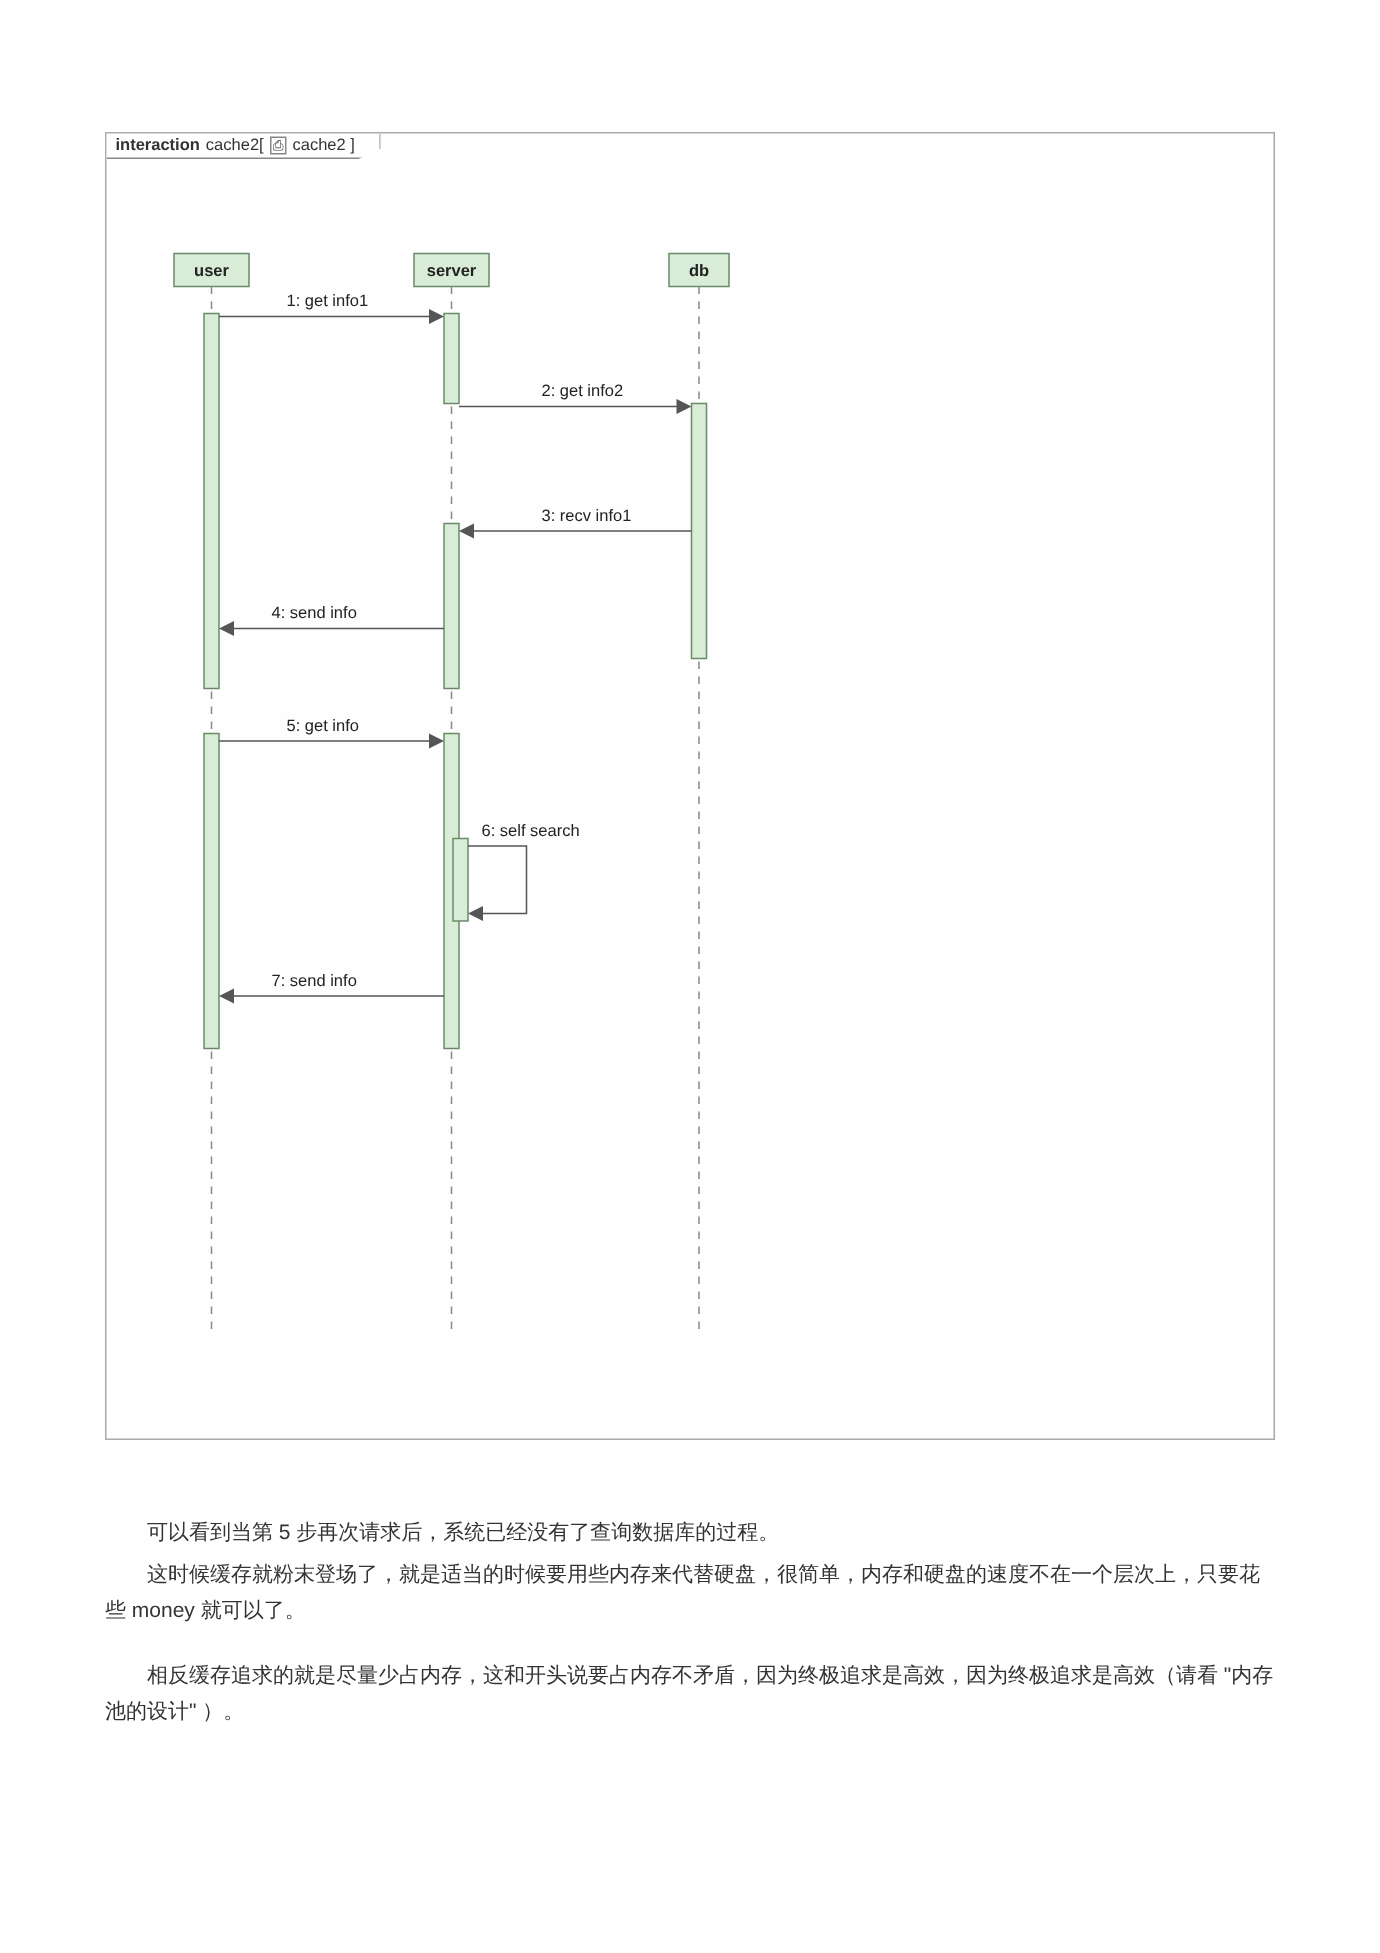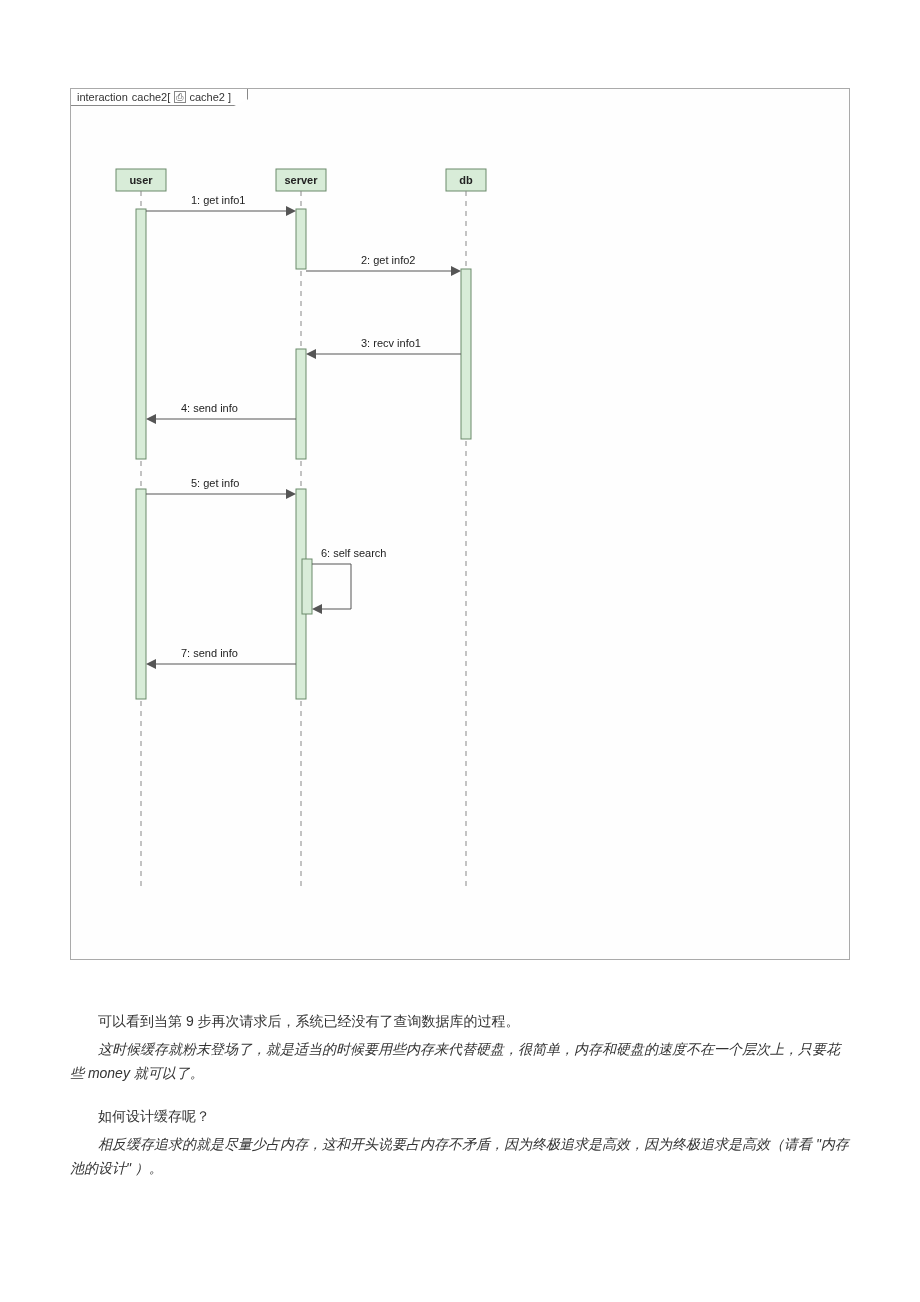--- a/index.html
+++ b/index.html
@@ -27,21 +27,21 @@
     border-left: none;
     background: #fff;
     padding: 2px 8px 2px 6px;
     font-size: 11px;
     display: flex;
     align-items: center;
     gap: 4px;
     clip-path: polygon(0 0, 100% 0, 100% 60%, 92% 100%, 0 100%);
     padding-right: 16px;
   }
-  .frame-tab .kw { font-weight: normal; }
+  .frame-tab .kw { font-weight: bold; }
   .frame-tab .ico {
     display: inline-block;
     border: 1px solid #888;
     font-size: 9px;
     padding: 0 1px;
     line-height: 10px;
   }
   .diagram-svg {
     position: absolute;
     top: 0;
@@ -83,21 +83,21 @@
   }
   .body-text {
     margin: 50px 70px 0 70px;
     line-height: 1.7;
     font-size: 14px;
   }
   .body-text p {
     margin: 0 0 4px 0;
     text-indent: 2em;
   }
-  .body-text p.no-indent { text-indent: 0; font-style: italic; }
+  .body-text p.no-indent { text-indent: 0; }
   .body-text .block { margin-bottom: 20px; }
 </style>
 </head>
 <body>
 
 <div class="diagram-container">
   <div class="frame-tab">
     <span class="kw">interaction</span>
     <span>cache2[</span>
     <span class="ico">⎙</span>
@@ -158,20 +158,19 @@
     <polygon class="arrow-head" points="241,520 251,515 251,525"></polygon>
 
     <text class="msg-text" x="110" y="568">7: send info</text>
     <line class="msg-line" x1="225" y1="575" x2="80" y2="575"></line>
     <polygon class="arrow-head" points="75,575 85,570 85,580"></polygon>
   </svg>
 </div>
 
 <div class="body-text">
   <div class="block">
-    <p>可以看到当第 9 步再次请求后，系统已经没有了查询数据库的过程。</p>
+    <p>可以看到当第 5 步再次请求后，系统已经没有了查询数据库的过程。</p>
     <p class="no-indent" style="text-indent:2em">这时候缓存就粉末登场了，就是适当的时候要用些内存来代替硬盘，很简单，内存和硬盘的速度不在一个层次上，只要花些 money 就可以了。</p>
   </div>
   <div class="block">
-    <p>如何设计缓存呢？</p>
     <p class="no-indent" style="text-indent:2em">相反缓存追求的就是尽量少占内存，这和开头说要占内存不矛盾，因为终极追求是高效，因为终极追求是高效（请看 "内存池的设计" ）。</p>
   </div>
 </div>
 
 </body></html>

